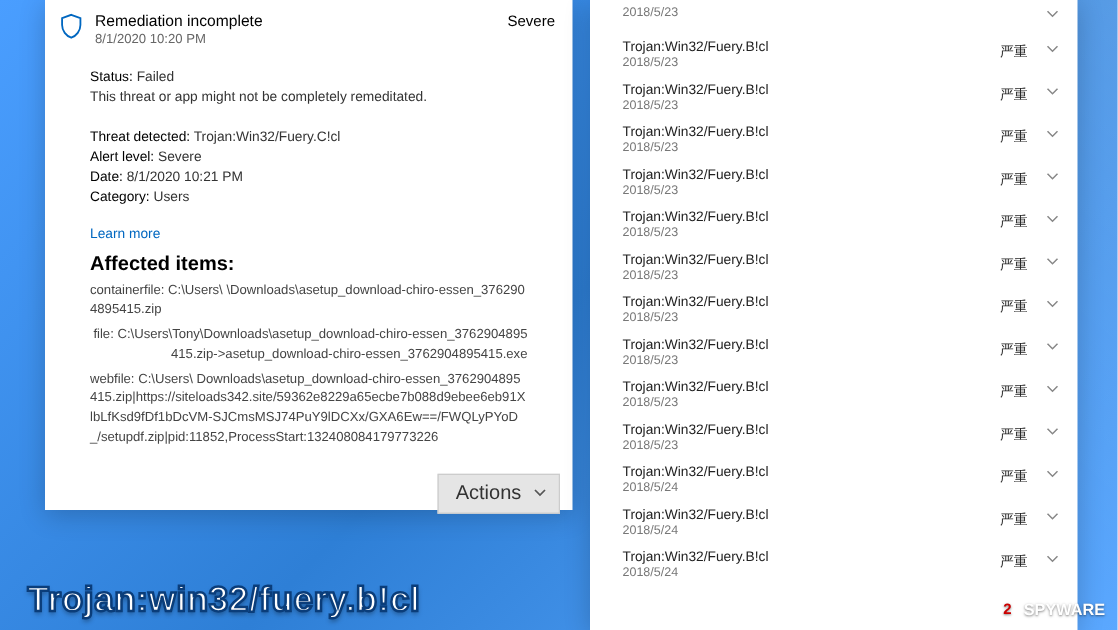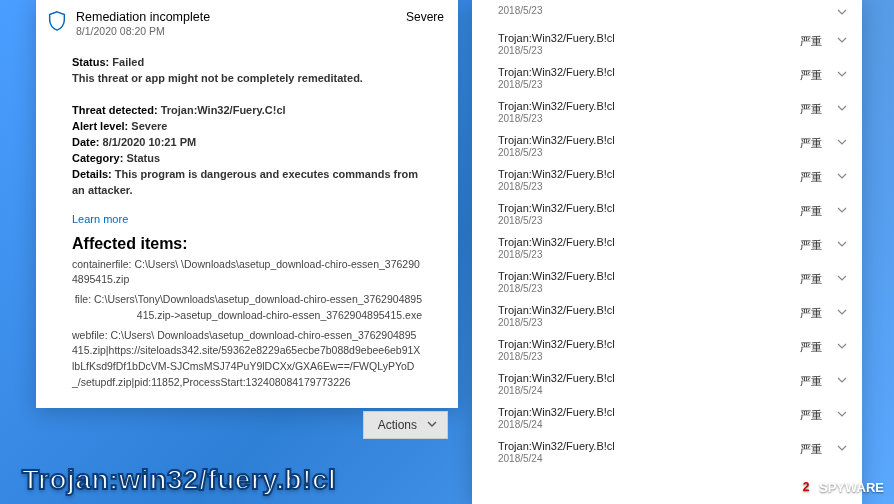--- a/index.html
+++ b/index.html
@@ -5,28 +5,28 @@
     * { margin: 0; padding: 0; box-sizing: border-box; font-family: 'Segoe UI', Tahoma, sans-serif; }
     body { width: 894px; height: 504px; background: linear-gradient(135deg, #4a9eff 0%, #2e7fd6 50%, #5ba8ff 100%); position: relative; overflow: hidden; }
     body::before { content: ''; position: absolute; top: 0; right: 0; width: 300px; height: 100%; background: linear-gradient(225deg, rgba(255,255,255,0.15) 0%, transparent 60%); }
     .left-panel { position: absolute; left: 36px; top: 0; width: 422px; height: 408px; background: #fff; box-shadow: 0 4px 20px rgba(0,0,0,0.2); font-size: 11px; color: #333; }
     .panel-header { display: flex; align-items: flex-start; padding: 10px 14px 8px 10px; }
     .shield-icon { width: 22px; height: 22px; margin-right: 8px; flex-shrink: 0; }
     .title-block { flex: 1; }
     .title { font-size: 12.5px; color: #000; }
     .subtitle { font-size: 10.5px; color: #666; margin-top: 1px; }
     .severity { font-size: 12px; color: #000; }
-    .section { padding: 0 36px 6px 36px; line-height: 1.45; font-weight: bold; }
+    .section { padding: 0 36px 6px 36px; line-height: 1.45; }
     .section.mt { margin-top: 10px; }
     .section .label { color: #000; }
     .learn-more { color: #0067c0; padding: 8px 36px 10px; font-size: 11px; cursor: pointer; }
     .affected-title { font-weight: 600; font-size: 16px; color: #000; padding: 0 36px 4px; }
     .affected-body { padding: 0 36px 10px; font-size: 10.5px; color: #444; line-height: 1.5; word-break: break-all; }
     .actions-row { display: flex; justify-content: flex-end; padding: 6px 10px 10px; }
-    .actions-btn { background: #e5e5e5; border: 1px solid #ccc; padding: 6px 30px 6px 14px; font-size: 12px; color: #333; position: relative; cursor: pointer; }
+    .actions-btn { background: #e5e5e5; border: 1px solid #ccc; padding: 6px 30px 6px 14px; font-size: 16px; color: #333; position: relative; cursor: pointer; }
     .actions-btn .chev { position: absolute; right: 10px; top: 50%; transform: translateY(-50%); }
     .right-panel { position: absolute; left: 472px; top: 0; width: 390px; height: 504px; background: #fff; box-shadow: 0 4px 20px rgba(0,0,0,0.2); padding: 4px 14px 0 26px; overflow: hidden; }
     .threat-row { display: flex; align-items: flex-start; justify-content: space-between; padding: 4px 0 6px; border-bottom: none; }
     .threat-left { display: flex; flex-direction: column; }
     .threat-name { font-size: 11px; color: #222; }
     .threat-date { font-size: 10px; color: #777; margin-top: 1px; }
     .threat-right { display: flex; align-items: center; gap: 14px; }
     .threat-sev { font-size: 11px; color: #222; }
     .chev-down { display: inline-block; }
     .caption { position: absolute; left: 22px; bottom: 8px; font-size: 28px; font-weight: 700; color: #fff; -webkit-text-stroke: 2px #0a3d7a; text-shadow: 0 2px 4px rgba(0,0,0,0.4); letter-spacing: 0.5px; font-family: Arial, sans-serif; }
@@ -39,37 +39,36 @@
 
 <div class="left-panel">
   <div class="panel-header">
     <span class="shield-icon">
       <svg viewBox="0 0 24 24" width="22" height="22">
           <path fill="none" stroke="#0067c0" stroke-width="1.6" d="M12 2 L20 5 V11 C20 16 16.5 20.5 12 22 C7.5 20.5 4 16 4 11 V5 Z"></path>
         </svg>
     </span>
     <div class="title-block">
       <div class="title">Remediation incomplete</div>
-      <div class="subtitle">8/1/2020 08:20 PM</div>
+      <div class="subtitle">8/1/2020 10:20 PM</div>
     </div>
     <div class="severity">Severe</div>
   </div>
 
   <div class="section mt">
     <span class="label">Status:</span>
     <span>Failed</span>
     <div>This threat or app might not be completely remeditated.</div>
   </div>
 
   <div class="section mt">
     <div><span class="label">Threat detected:</span> <span>Trojan:Win32/Fuery.C!cl</span></div>
     <div><span class="label">Alert level:</span> <span>Severe</span></div>
     <div><span class="label">Date:</span> <span>8/1/2020 10:21 PM</span></div>
-    <div><span class="label">Category:</span> <span>Status</span></div>
-    <div><span class="label">Details:</span> <span>This program is dangerous and executes commands from an attacker.</span></div>
+    <div><span class="label">Category:</span> <span>Users</span></div>
   </div>
 
   <div class="learn-more">Learn more</div>
 
   <div class="affected-title">Affected items:</div>
   <div class="affected-body" id="affected-body">
       <div style="margin-bottom: 4px;">containerfile: C:\Users\        \Downloads\asetup_download-chiro-essen_3762904895415.zip</div>
       <div style="margin-bottom: 4px; text-align: right;">file: C:\Users\Tony\Downloads\asetup_download-chiro-essen_3762904895415.zip-&gt;asetup_download-chiro-essen_3762904895415.exe</div>
       <div style="margin-bottom: 4px;">webfile: C:\Users\        Downloads\asetup_download-chiro-essen_3762904895415.zip|https://siteloads342.site/59362e8229a65ecbe7b088d9ebee6eb91XlbLfKsd9fDf1bDcVM-SJCmsMSJ74PuY9lDCXx/GXA6Ew==/FWQLyPYoD_/setupdf.zip|pid:11852,ProcessStart:132408084179773226</div>
     </div>

